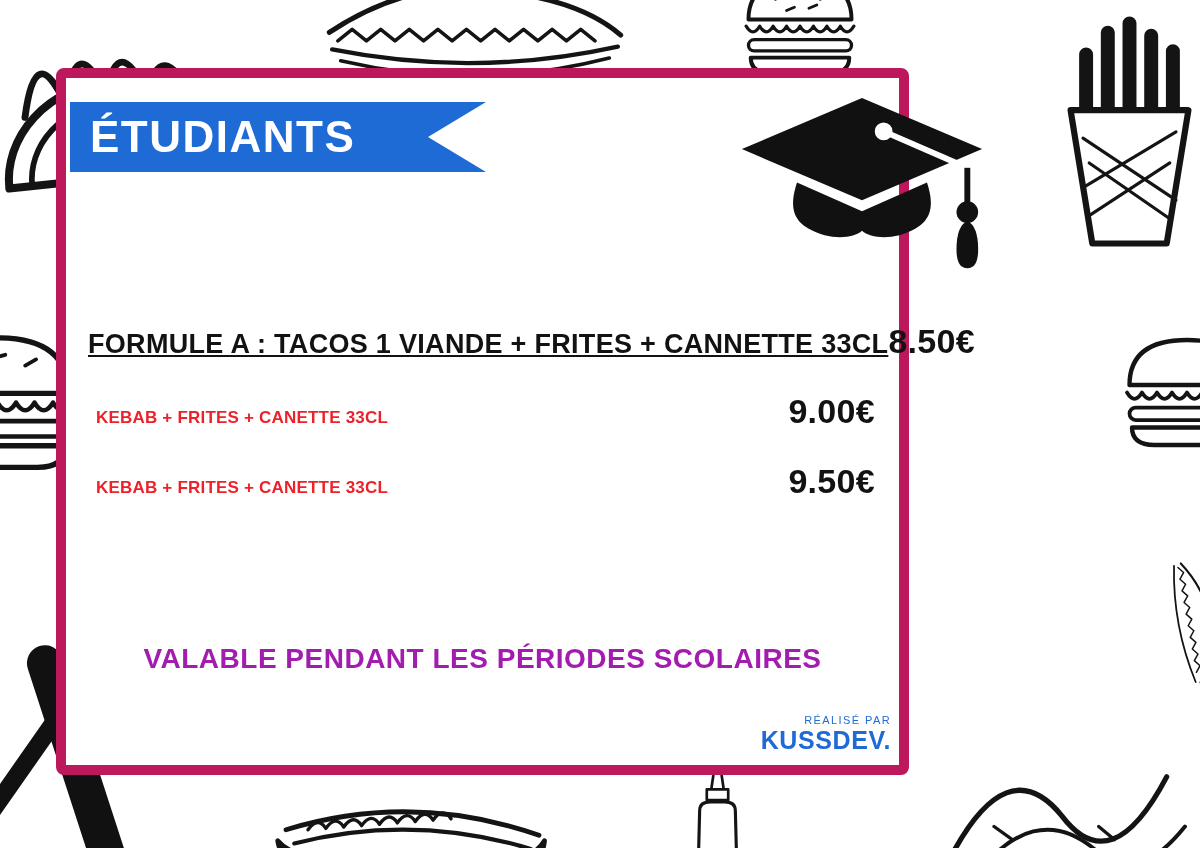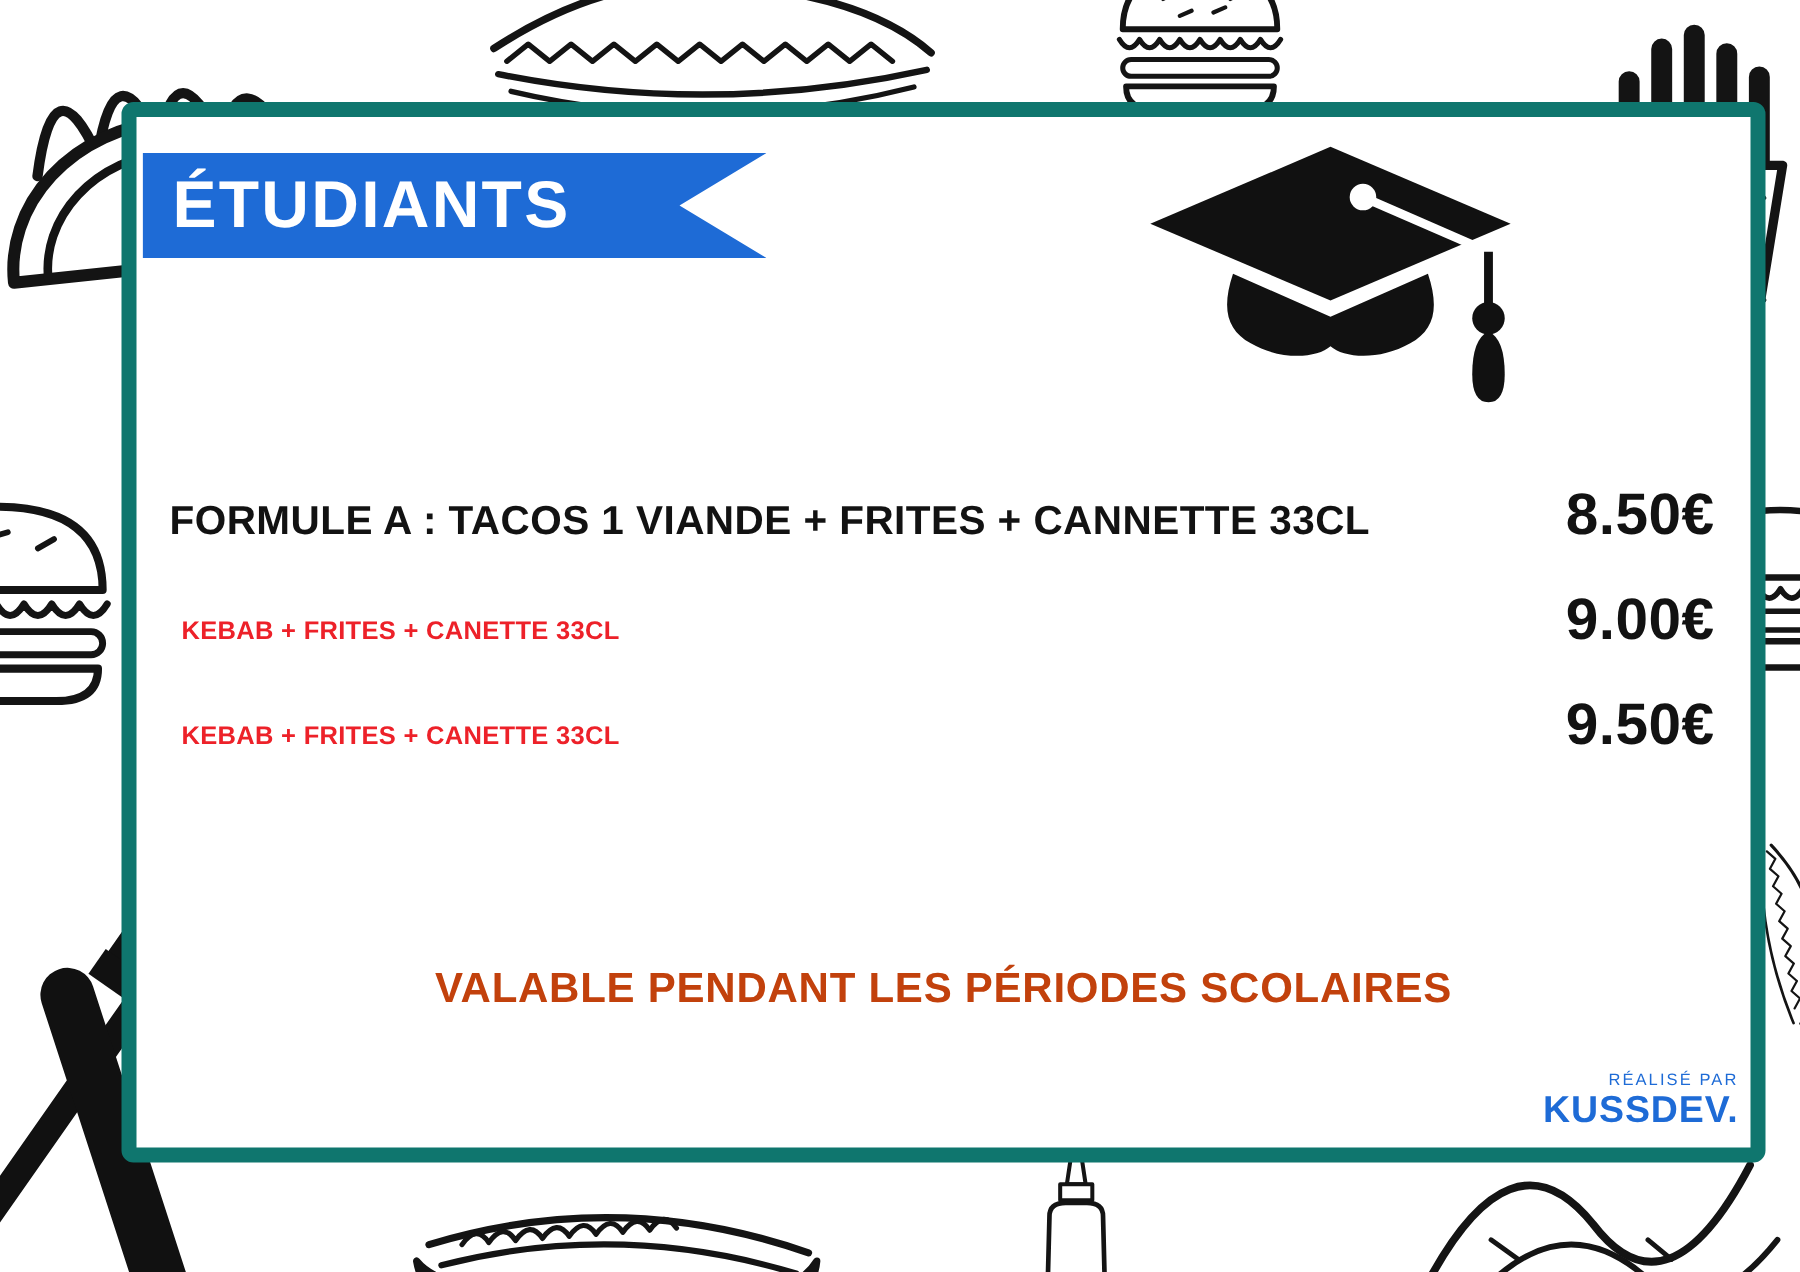--- a/index.html
+++ b/index.html
@@ -9,39 +9,39 @@
   }
   
   .deco{position:absolute;z-index:1;}
   .deco svg{display:block;width:100%;height:100%;}
   .ink{stroke:#141414;fill:none;stroke-linecap:round;stroke-linejoin:round;}
   .ink-fill{stroke:#141414;fill:#ffffff;stroke-linecap:round;stroke-linejoin:round;}
   .solid{fill:#111111;}
 
   
   .card{
-    position:absolute;left:81px;top:68px;width:1096px;height:707px;box-sizing:border-box;
-    background:#ffffff;border:10px solid #0f766e;border-radius:8px;z-index:2;
+    position:absolute;left:56px;top:68px;width:853px;height:707px;box-sizing:border-box;
+    background:#ffffff;border:10px solid #be185d;border-radius:8px;z-index:2;
   }
   .ribbon{
     position:absolute;left:4px;top:24px;width:416px;height:70px;background:#1E6BD6;
     clip-path:polygon(0 0,100% 0,calc(100% - 58px) 50%,100% 100%,0 100%);
     display:flex;align-items:center;
   }
   .ribbon-label{
     color:#ffffff;font-size:44px;font-weight:800;letter-spacing:1.5px;padding-left:20px;line-height:1;
   }
   .cap{position:absolute;left:668px;top:14px;width:256px;height:186px;}
   .menu{position:absolute;left:22px;right:24px;top:244px;}
   .menu-row{position:relative;height:70px;display:flex;align-items:baseline;white-space:nowrap;}
-  .item-name{font-size:27px;font-weight:800;letter-spacing:.3px;}
+  .item-name{font-size:27px;font-weight:800;letter-spacing:.3px;text-decoration:underline;}
   .item-detail{font-size:17px;font-weight:800;color:#ED2129;margin-left:8px;letter-spacing:.2px;}
-  .item-price{margin-left:auto;font-size:39px;font-weight:800;letter-spacing:.3px;}
+  .item-price{margin-left:auto;font-size:34px;font-weight:800;letter-spacing:.3px;}
   .notice{
-    position:absolute;left:0;right:0;top:563px;text-align:center;color:#c2410c;
+    position:absolute;left:0;right:0;top:563px;text-align:center;color:#a21caf;
     font-size:28px;font-weight:800;line-height:1.25;letter-spacing:.5px;
   }
   .credit{position:absolute;right:8px;bottom:10px;text-align:right;color:#1E6BD6;line-height:1.15;}
   .credit-top{font-size:11px;font-weight:400;letter-spacing:1.4px;}
   .credit-bottom{font-size:25px;font-weight:800;letter-spacing:.6px;}
 </style>
 </head>
 <body>
 
 <div class="poster">

